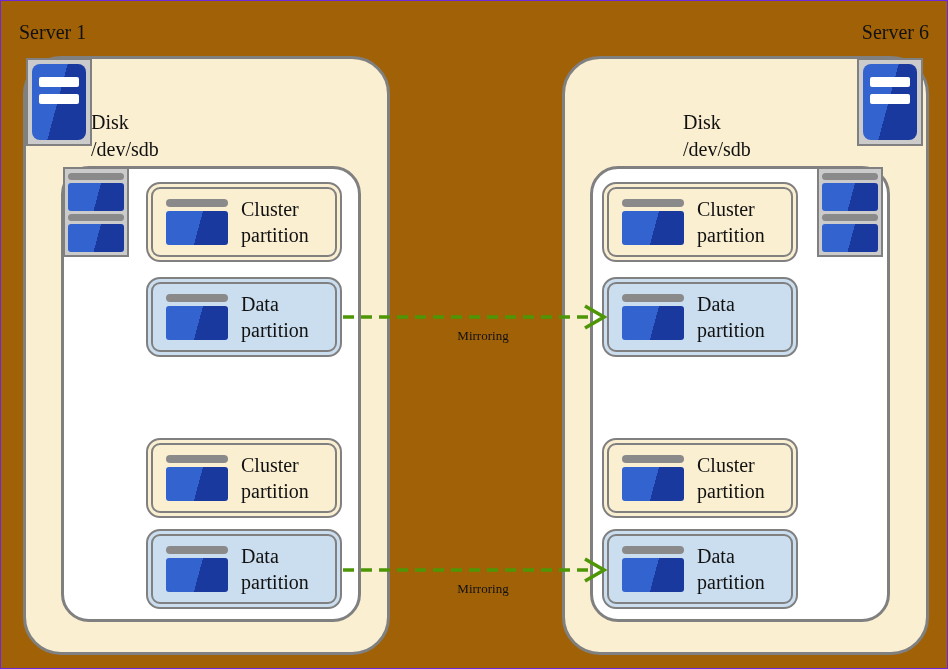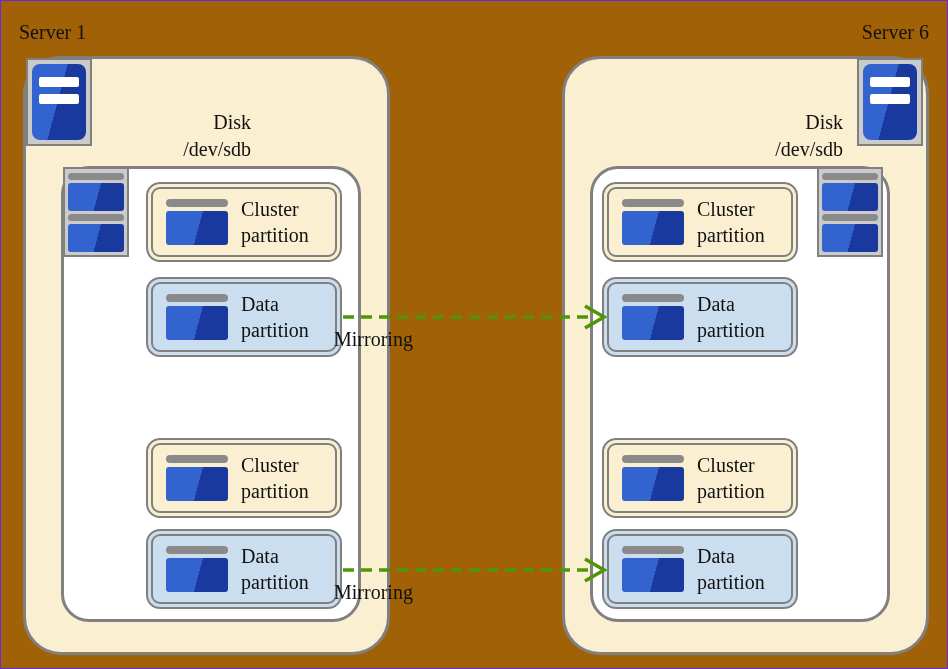--- a/index.html
+++ b/index.html
@@ -49,21 +49,21 @@
     background:#ffffff;
     border:3px solid var(--border-gray);
     border-radius:28px;
     box-sizing:border-box;
   }
   .white-box.s1 { left:60px; }
   .white-box.s2 { left:589px; }
   .disk-label {
     position:absolute;
     top:108px; width:160px;
-    text-align:right;
+    text-align:left;
     font-size:20px;
     line-height:27px;
     color:var(--text);
   }
   .disk-label.s1 { left:90px; }
   .disk-label.s2 { left:682px; }
   .icon-frame {
     position:absolute;
     background:var(--frame-gray);
     border:2px solid var(--border-gray);
@@ -141,22 +141,23 @@
   .arrow.a1 { top:302px; }
   .arrow.a2 { top:555px; }
   .arrow line, .arrow polyline {
     stroke:var(--green);
     stroke-width:3.6;
     fill:none;
   }
   .arrow line { stroke-dasharray:11 7; }
   .arrow-label {
     position:absolute;
-    left:333px; width:268px;
-    font-size:20px;
+    left:348px; width:268px;
+    text-align:center;
+    font-size:13px;
     color:var(--text);
   }
   .arrow-label.a1 { top:327px; }
   .arrow-label.a2 { top:580px; }
 </style>
 </head>
 <body>
 
 <div class="canvas">
 

